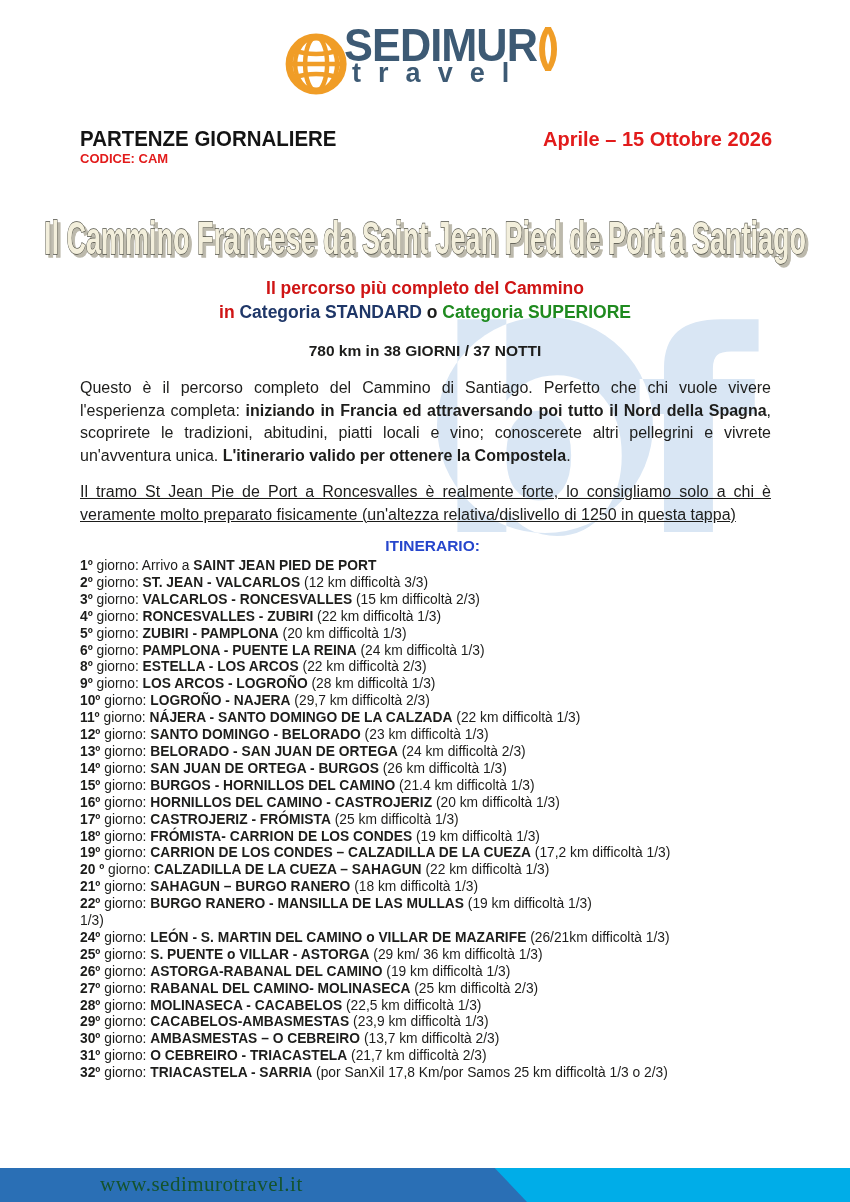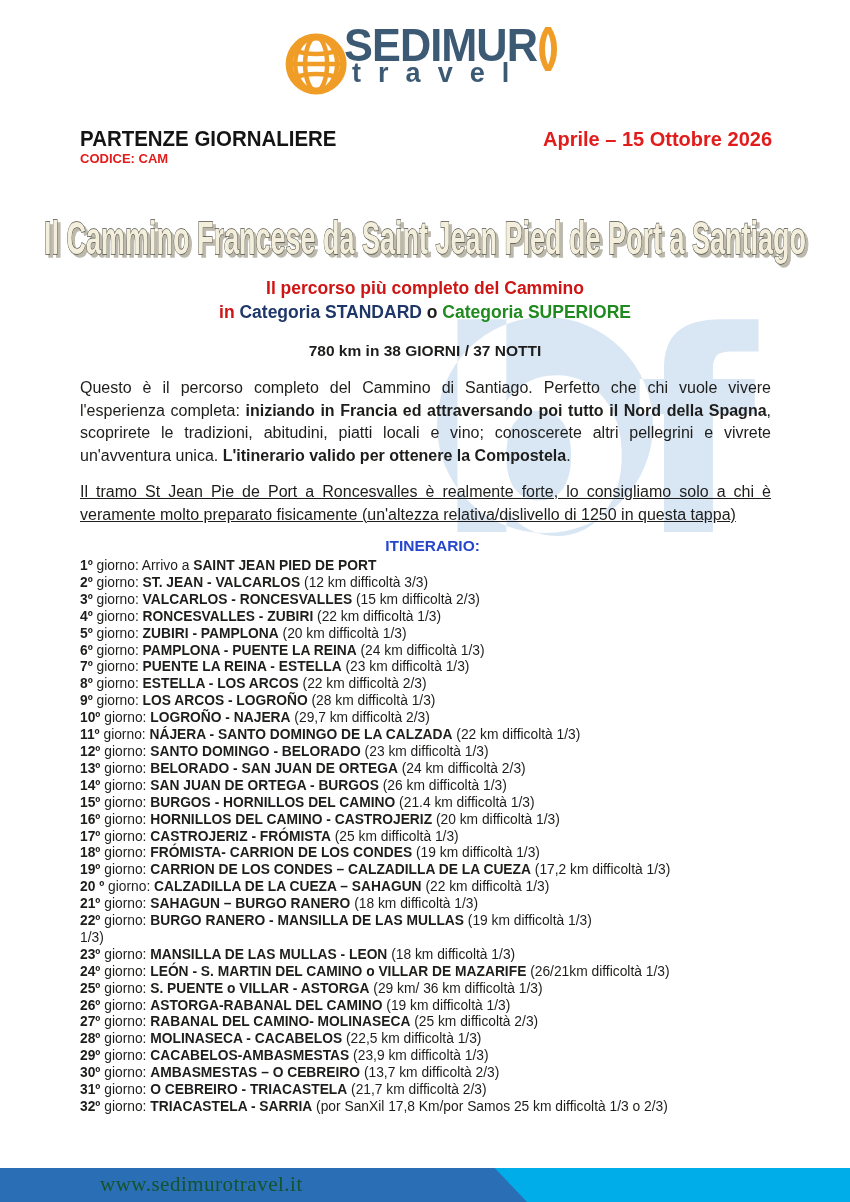--- a/index.html
+++ b/index.html
@@ -127,38 +127,36 @@
 
 <div class="itinerary">
   <div class="itinerary-heading">ITINERARIO:</div>
   <div class="itinerary-lines">
       <div class="it-line"><span class="b">1º</span><span> giorno: Arrivo a </span><span class="b">SAINT JEAN PIED DE PORT</span></div>
       <div class="it-line"><span class="b">2º</span><span> giorno: </span><span class="b">ST. JEAN - VALCARLOS</span><span> (12 km difficoltà 3/3)</span></div>
       <div class="it-line"><span class="b">3º</span><span> giorno: </span><span class="b">VALCARLOS - RONCESVALLES</span><span> (15 km difficoltà 2/3)</span></div>
       <div class="it-line"><span class="b">4º</span><span> giorno: </span><span class="b">RONCESVALLES - ZUBIRI</span><span> (22 km difficoltà 1/3)</span></div>
       <div class="it-line"><span class="b">5º</span><span> giorno: </span><span class="b">ZUBIRI - PAMPLONA</span><span> (20 km difficoltà 1/3)</span></div>
       <div class="it-line"><span class="b">6º</span><span> giorno: </span><span class="b">PAMPLONA - PUENTE LA REINA</span><span> (24 km difficoltà 1/3)</span></div>
-      <div class="it-line"><span class="b">7º</span><span> giorno: </span><span class="b">PUENTE LA REINA - ESTELLA</span><span> (23 km difficoltà 1/3)</span></div>
       <div class="it-line"><span class="b">8º</span><span> giorno: </span><span class="b">ESTELLA - LOS ARCOS</span><span> (22 km difficoltà 2/3)</span></div>
       <div class="it-line"><span class="b">9º</span><span> giorno: </span><span class="b">LOS ARCOS - LOGROÑO</span><span> (28 km difficoltà 1/3)</span></div>
       <div class="it-line"><span class="b">10º</span><span> giorno: </span><span class="b">LOGROÑO - NAJERA</span><span> (29,7 km difficoltà 2/3)</span></div>
       <div class="it-line"><span class="b">11º</span><span> giorno: </span><span class="b">NÁJERA - SANTO DOMINGO DE LA CALZADA</span><span> (22 km difficoltà 1/3)</span></div>
       <div class="it-line"><span class="b">12º</span><span> giorno: </span><span class="b">SANTO DOMINGO - BELORADO</span><span> (23 km difficoltà 1/3)</span></div>
       <div class="it-line"><span class="b">13º</span><span> giorno: </span><span class="b">BELORADO - SAN JUAN DE ORTEGA</span><span> (24 km difficoltà 2/3)</span></div>
       <div class="it-line"><span class="b">14º</span><span> giorno: </span><span class="b">SAN JUAN DE ORTEGA - BURGOS</span><span> (26 km difficoltà 1/3)</span></div>
       <div class="it-line"><span class="b">15º</span><span> giorno: </span><span class="b">BURGOS - HORNILLOS DEL CAMINO</span><span> (21.4 km difficoltà 1/3)</span></div>
       <div class="it-line"><span class="b">16º</span><span> giorno: </span><span class="b">HORNILLOS DEL CAMINO - CASTROJERIZ</span><span> (20 km difficoltà 1/3)</span></div>
       <div class="it-line"><span class="b">17º</span><span> giorno: </span><span class="b">CASTROJERIZ - FRÓMISTA</span><span> (25 km difficoltà 1/3)</span></div>
       <div class="it-line"><span class="b">18º</span><span> giorno: </span><span class="b">FRÓMISTA- CARRION DE LOS CONDES</span><span> (19 km difficoltà 1/3)</span></div>
       <div class="it-line"><span class="b">19º</span><span> giorno: </span><span class="b">CARRION DE LOS CONDES – CALZADILLA DE LA CUEZA</span><span> (17,2 km difficoltà 1/3)</span></div>
       <div class="it-line"><span class="b">20 º</span><span> giorno: </span><span class="b">CALZADILLA DE LA CUEZA – SAHAGUN</span><span> (22 km difficoltà 1/3)</span></div>
       <div class="it-line"><span class="b">21º</span><span> giorno: </span><span class="b">SAHAGUN – BURGO RANERO</span><span> (18 km difficoltà 1/3)</span></div>
       <div class="it-line"><span class="b">22º</span><span> giorno: </span><span class="b">BURGO RANERO - MANSILLA DE LAS MULLAS</span><span> (19 km difficoltà 1/3)</span></div>
       <div class="it-line"><span>1/3)</span></div>
-      <div class="it-line"><span class="b">23º</span><span> giorno: </span><span class="b">MANSILLA DE LAS MULLAS - LEON</span><span> (18 km difficoltà 1/3)</span></div>
       <div class="it-line"><span class="b">24º</span><span> giorno: </span><span class="b">LEÓN - S. MARTIN DEL CAMINO o VILLAR DE MAZARIFE</span><span> (26/21km difficoltà 1/3)</span></div>
       <div class="it-line"><span class="b">25º</span><span> giorno: </span><span class="b">S. PUENTE o VILLAR - ASTORGA</span><span> (29 km/ 36 km difficoltà 1/3)</span></div>
       <div class="it-line"><span class="b">26º</span><span> giorno: </span><span class="b">ASTORGA-RABANAL DEL CAMINO</span><span> (19 km difficoltà 1/3)</span></div>
       <div class="it-line"><span class="b">27º</span><span> giorno: </span><span class="b">RABANAL DEL CAMINO- MOLINASECA</span><span> (25 km difficoltà 2/3)</span></div>
       <div class="it-line"><span class="b">28º</span><span> giorno: </span><span class="b">MOLINASECA - CACABELOS</span><span> (22,5 km difficoltà 1/3)</span></div>
       <div class="it-line"><span class="b">29º</span><span> giorno: </span><span class="b">CACABELOS-AMBASMESTAS</span><span> (23,9 km difficoltà 1/3)</span></div>
       <div class="it-line"><span class="b">30º</span><span> giorno: </span><span class="b">AMBASMESTAS – O CEBREIRO</span><span> (13,7 km difficoltà 2/3)</span></div>
       <div class="it-line"><span class="b">31º</span><span> giorno: </span><span class="b">O CEBREIRO - TRIACASTELA</span><span> (21,7 km difficoltà 2/3)</span></div>
       <div class="it-line"><span class="b">32º</span><span> giorno: </span><span class="b">TRIACASTELA - SARRIA</span><span> (por SanXil 17,8 Km/por Samos 25 km difficoltà 1/3 o 2/3)</span></div>
     </div>

